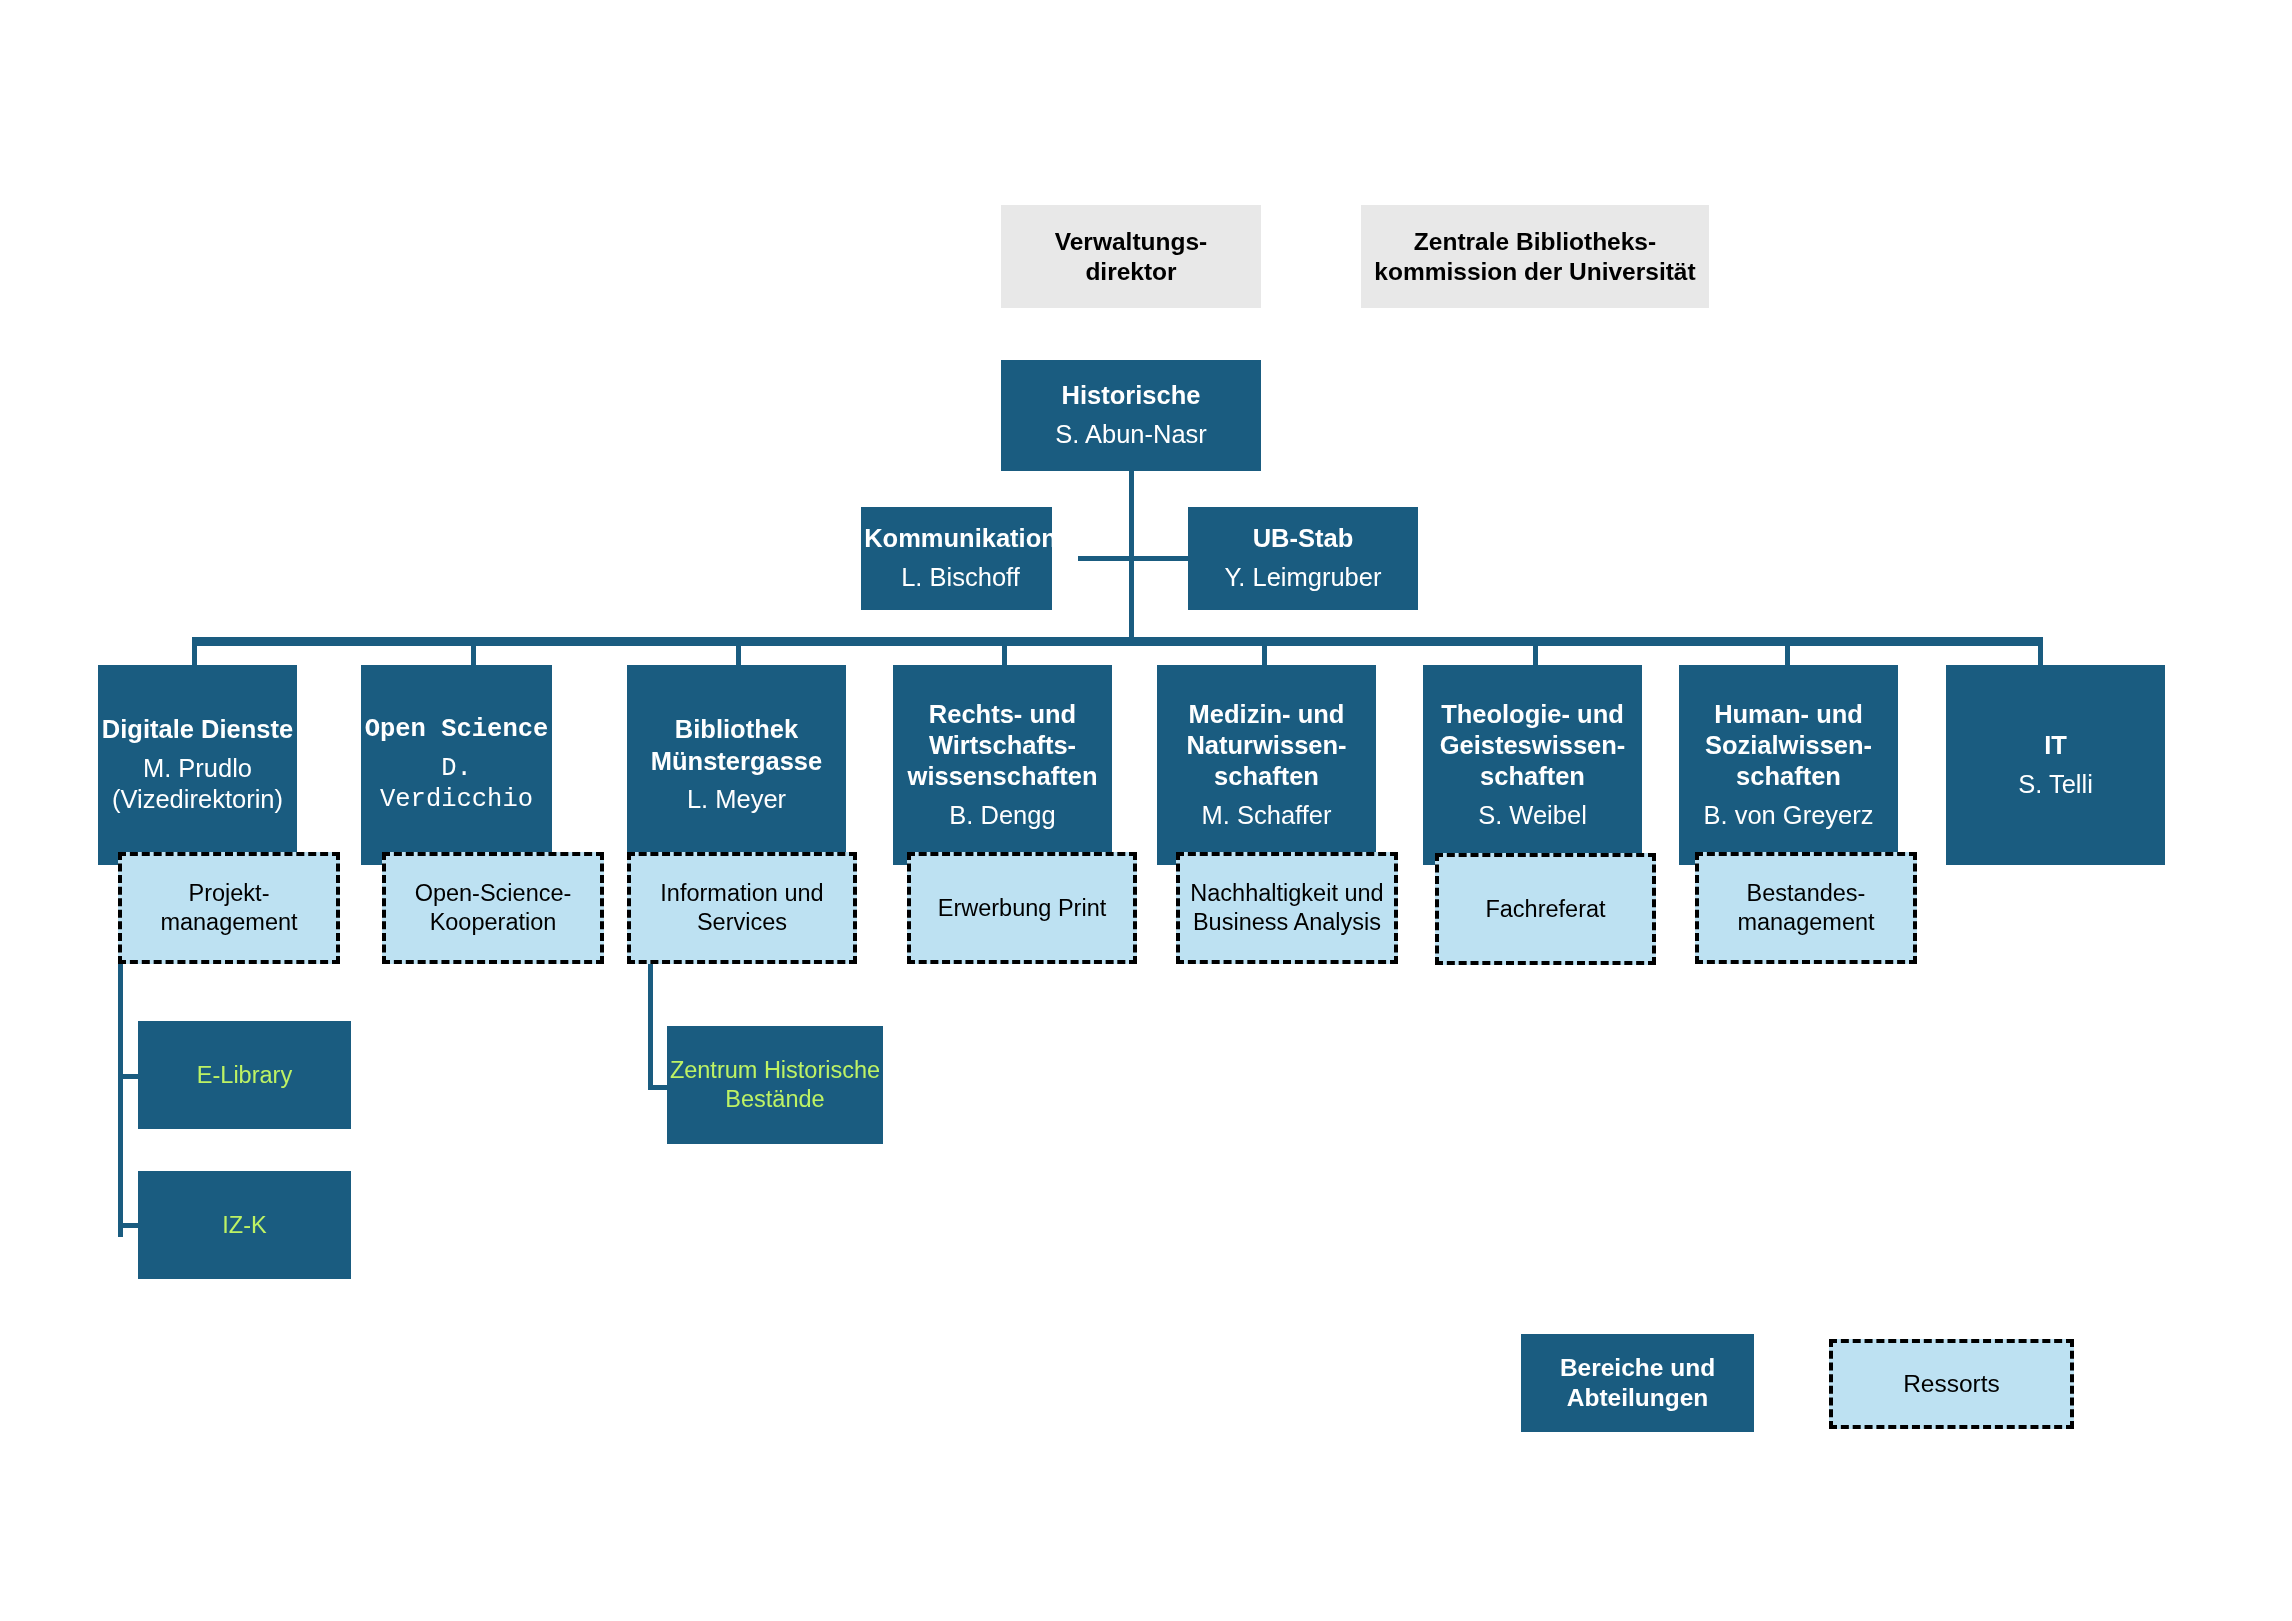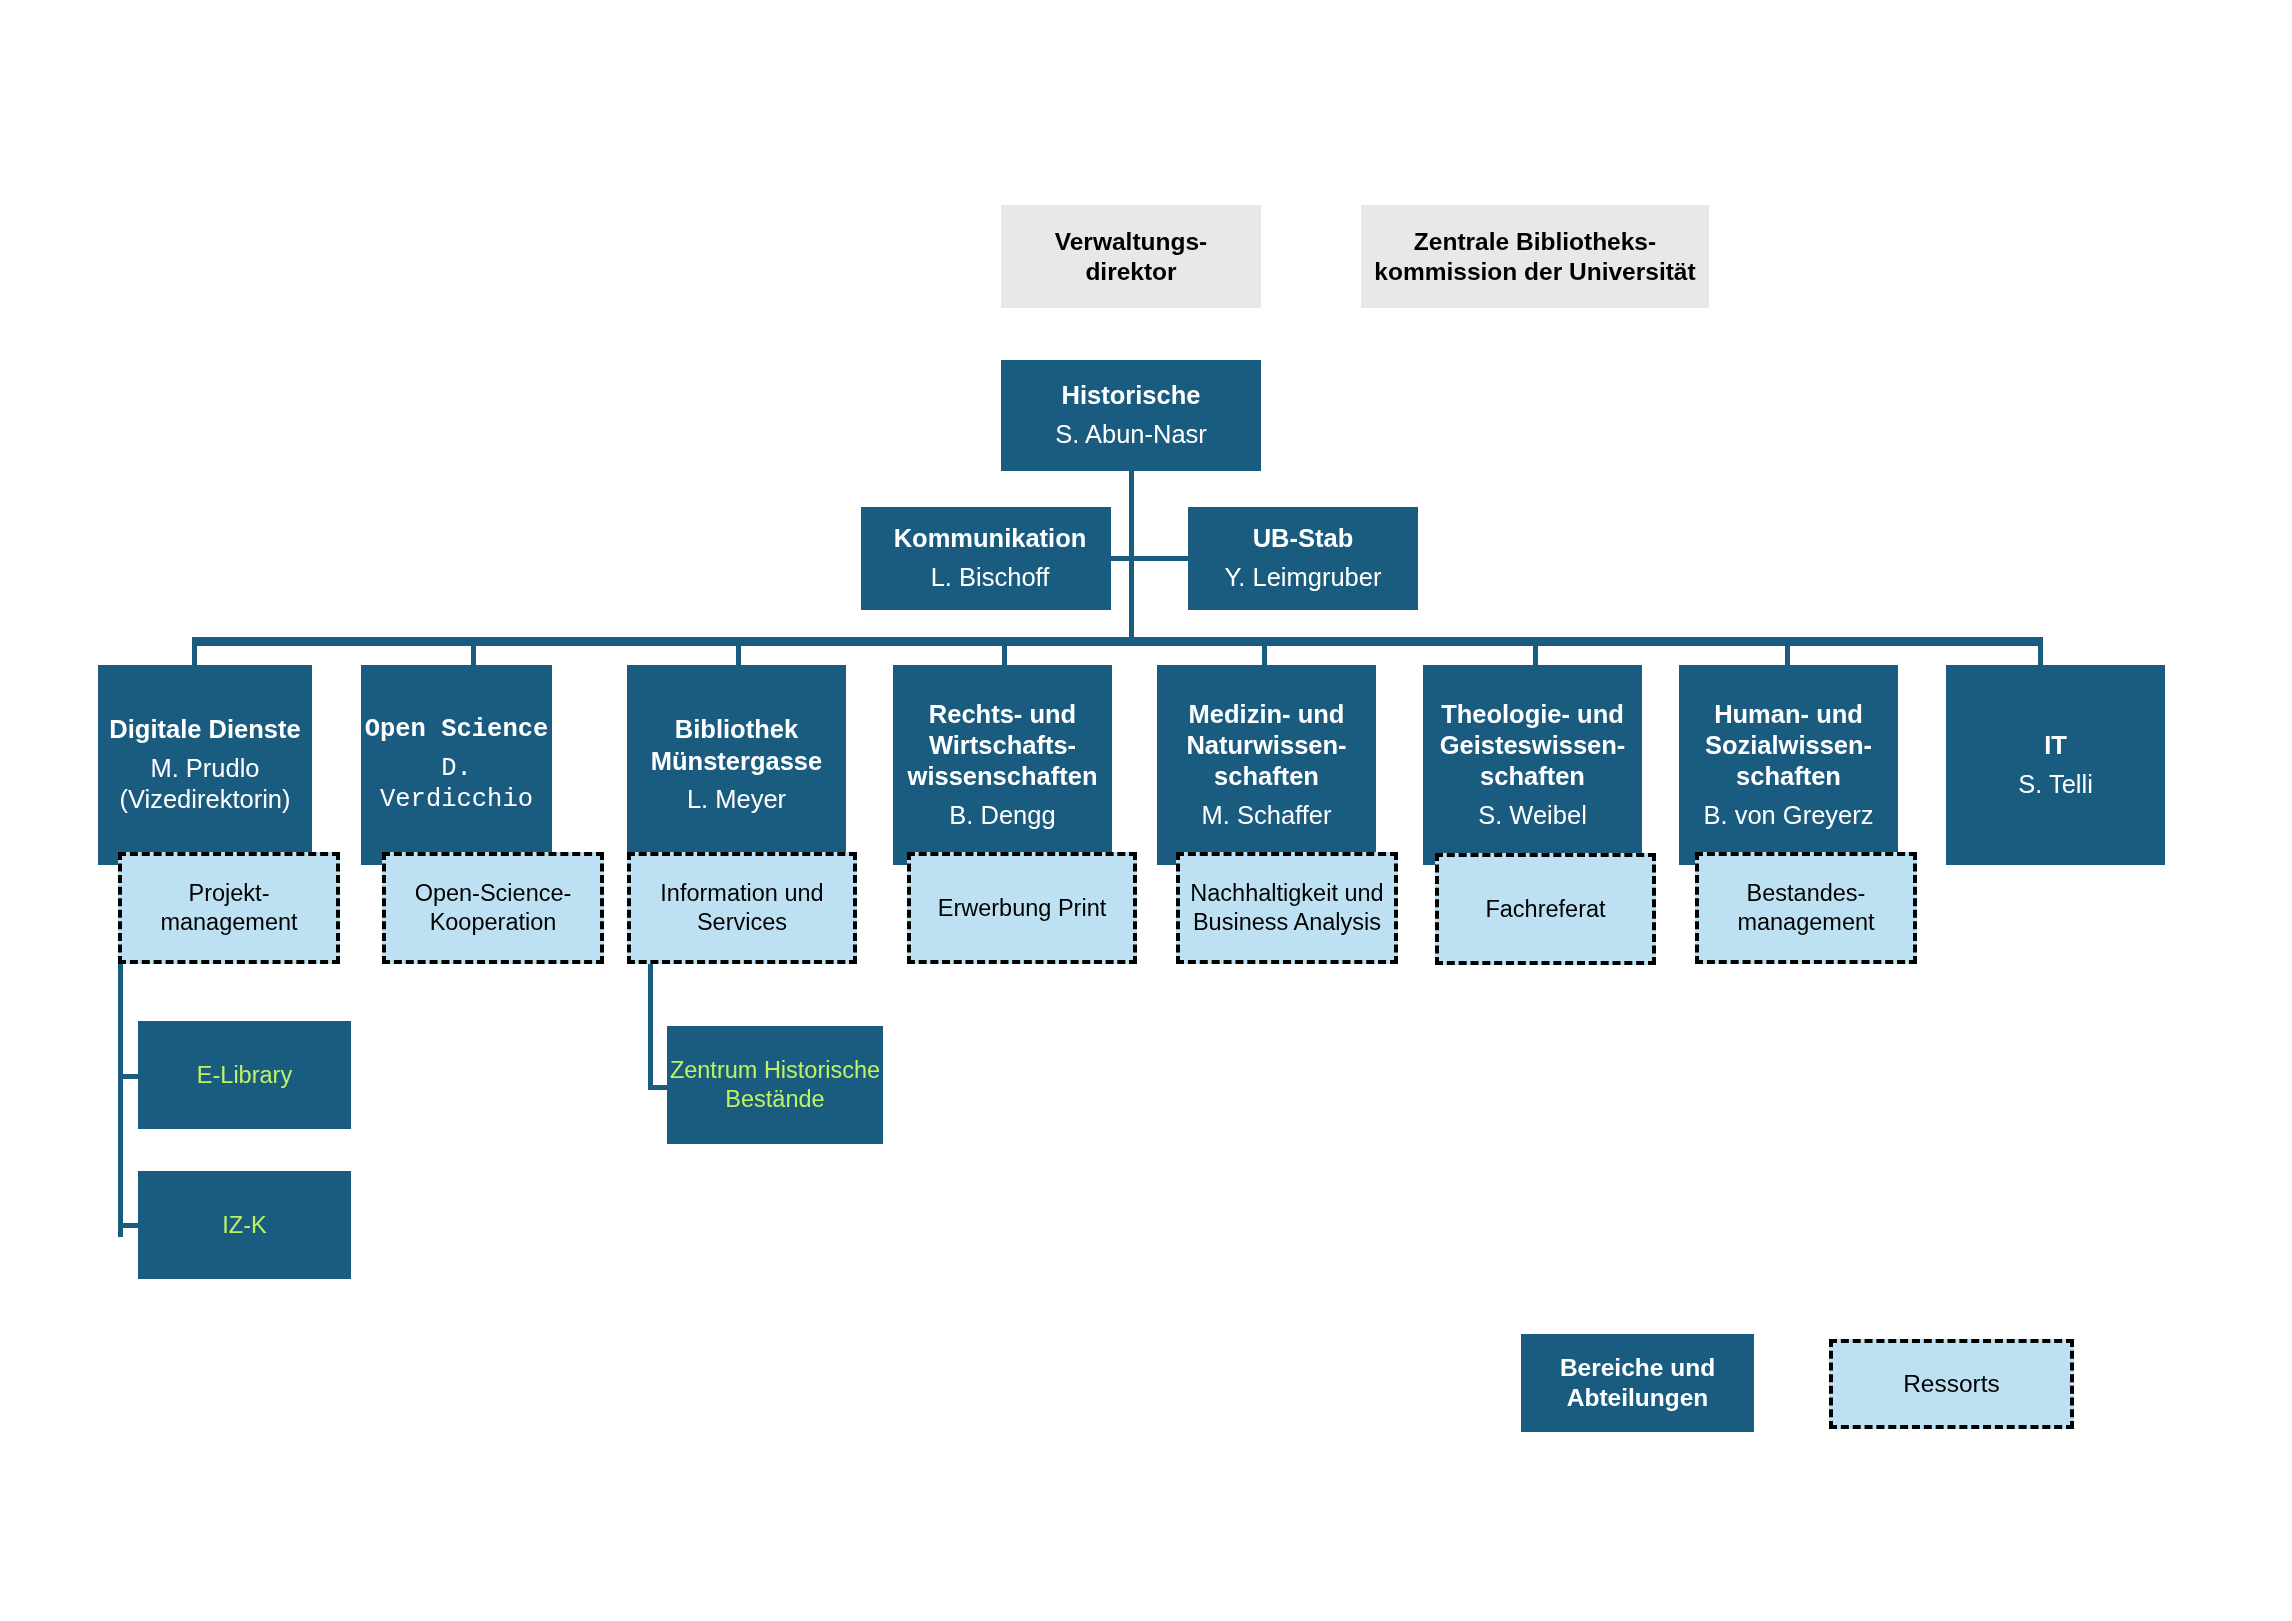--- a/index.html
+++ b/index.html
@@ -112,21 +112,21 @@
 kommission der Universität</span>
   </div>
 
   <div class="box unit" style="left:1001px; top:360px; width:260px; height:111px;">
     <span class="title" style="white-space:pre-line;">Historische</span>
     <span class="person" style="white-space:pre-line;">S. Abun-Nasr</span>
   </div>
 
   <div class="line-v" style="left:1129px; top:470px; height:172px;"></div>
 
-  <div class="box unit" style="left:861px; top:507px; width:250px; height:103px;padding-left:8px;">
+  <div class="box unit" style="left:861px; top:507px; width:191px; height:103px;padding-left:8px;">
     <span class="title" style="white-space:pre-line;">Kommunikation</span>
     <span class="person" style="white-space:pre-line;">L. Bischoff</span>
   </div>
 
   <div class="box unit" style="left:1188px; top:507px; width:230px; height:103px;">
     <span class="title" style="white-space:pre-line;">UB-Stab</span>
     <span class="person" style="white-space:pre-line;">Y. Leimgruber</span>
   </div>
 
   <div class="line-h" style="left:1078px; top:556px; width:54px;"></div>
@@ -136,21 +136,21 @@
 
   <div class="line-v" style="left:192px; top:637px; height:31px;"></div>
   <div class="line-v" style="left:471px; top:637px; height:31px;"></div>
   <div class="line-v" style="left:736px; top:637px; height:31px;"></div>
   <div class="line-v" style="left:1002px; top:637px; height:31px;"></div>
   <div class="line-v" style="left:1262px; top:637px; height:31px;"></div>
   <div class="line-v" style="left:1533px; top:637px; height:31px;"></div>
   <div class="line-v" style="left:1785px; top:637px; height:31px;"></div>
   <div class="line-v" style="left:2038px; top:637px; height:31px;"></div>
 
-  <div class="box unit" style="left:98px; top:665px; width:214px; height:200px;">
+  <div class="box unit" style="left:98px; top:665px; width:199px; height:200px;">
     <span class="title" style="white-space:pre-line;">Digitale Dienste</span>
     <span class="person" style="white-space:pre-line;">M. Prudlo
 (Vizedirektorin)</span>
   </div>
 
   <div class="box unit" style="left:361px; top:665px; width:191px; height:200px;font-family:Liberation Mono, monospace;">
     <span class="title" style="white-space:pre-line;">Open Science</span>
     <span class="person" style="white-space:pre-line;">D. Verdicchio</span>
   </div>
 

